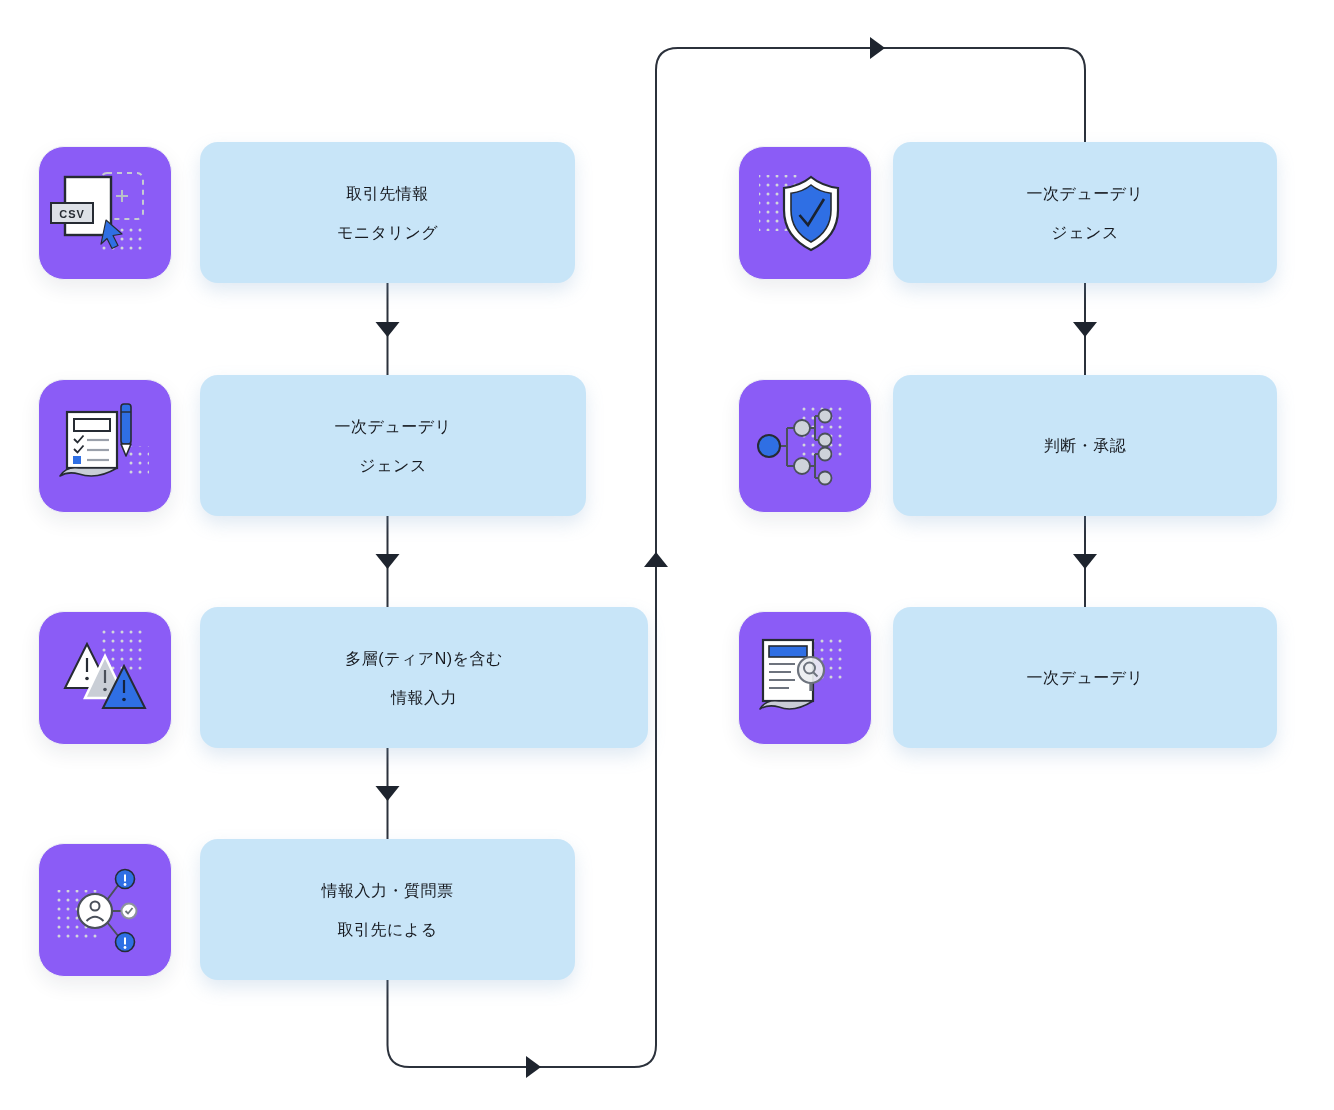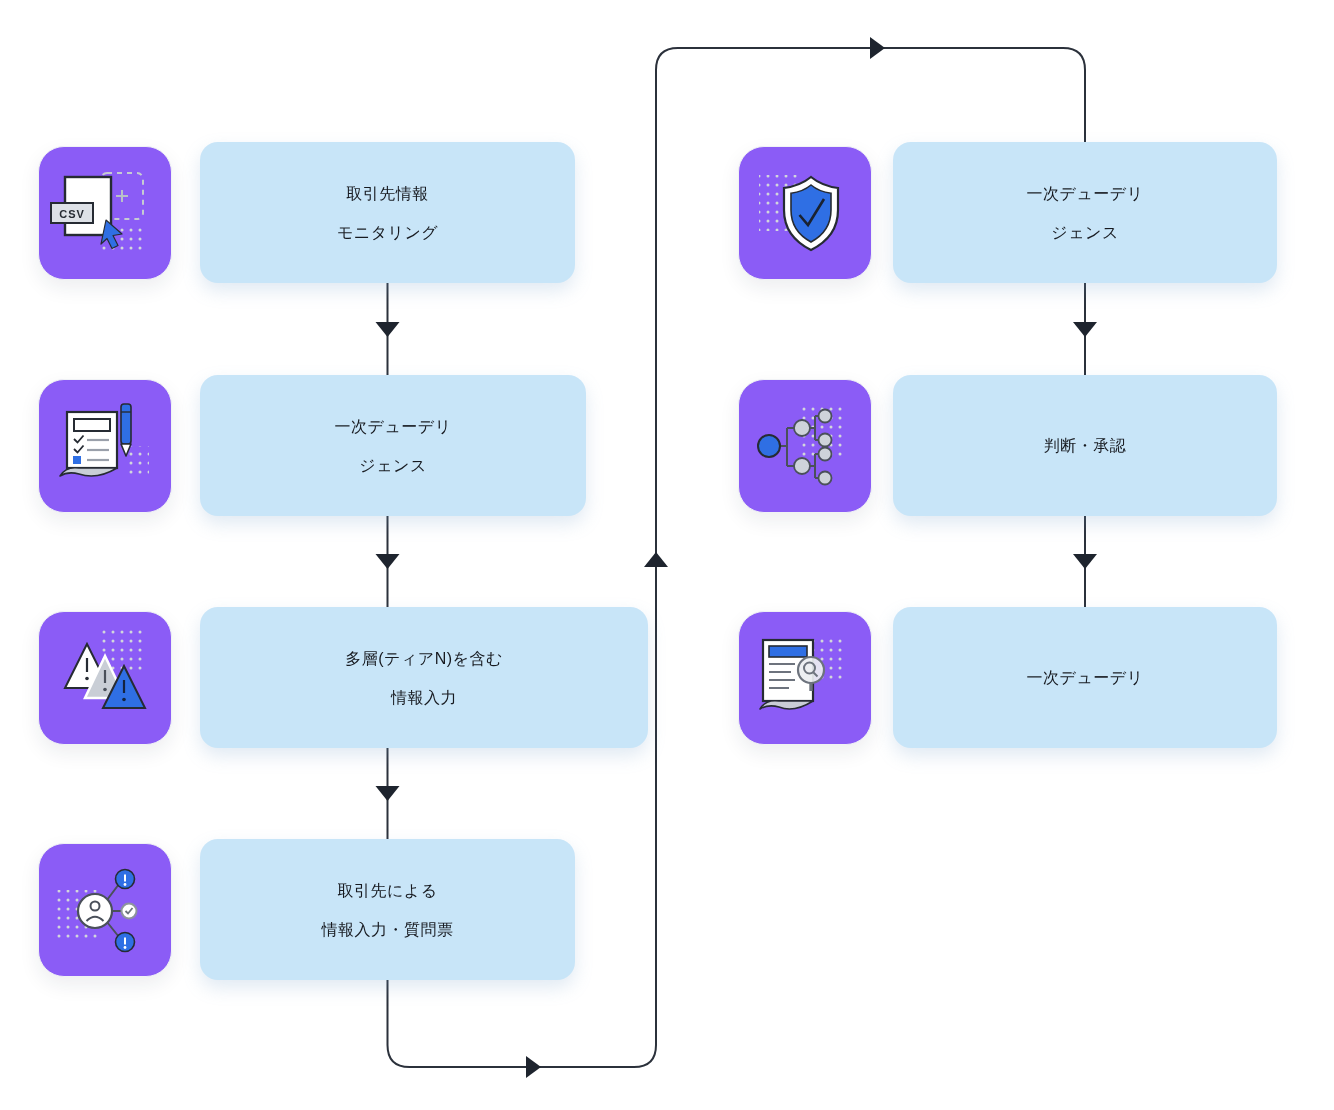--- a/index.html
+++ b/index.html
@@ -147,22 +147,22 @@
       <path d="M86 30.5 V37.5" stroke="#ffffff" stroke-width="2"></path>
         <circle cx="86" cy="40.5" r="1.4" fill="#ffffff"></circle>
       <circle cx="90" cy="67" r="7.5" fill="#ffffff" stroke="#8d939d" stroke-width="2"></circle>
       <path d="M86.5 67 l2.5 2.5 4.5 -5.5" fill="none" stroke="#6d737d" stroke-width="1.8"></path>
       <circle cx="86" cy="98" r="9.5" fill="#2f6fe4" stroke="#262b33" stroke-width="1.6"></circle>
       <path d="M86 93.5 V100.5" stroke="#ffffff" stroke-width="2"></path>
         <circle cx="86" cy="103.5" r="1.4" fill="#ffffff"></circle>
     </svg>
   </div>
   <div class="step-box" style="left:200px;top:839px;width:375px">
+    <span>情報入力・質問票</span>
     <span>取引先による</span>
-    <span>情報入力・質問票</span>
   </div>
 
   <div class="icon-card" style="left:738px;top:146px">
     <svg width="132" height="132" viewBox="0 0 132 132">
       <defs>
           <pattern id="d5" width="9" height="9" patternUnits="userSpaceOnUse">
             <circle cx="2" cy="2" r="1.5" fill="#d2d6dc"></circle>
           </pattern>
         </defs>
       <rect x="20" y="28" width="40" height="56" fill="url(#d5)"></rect>

